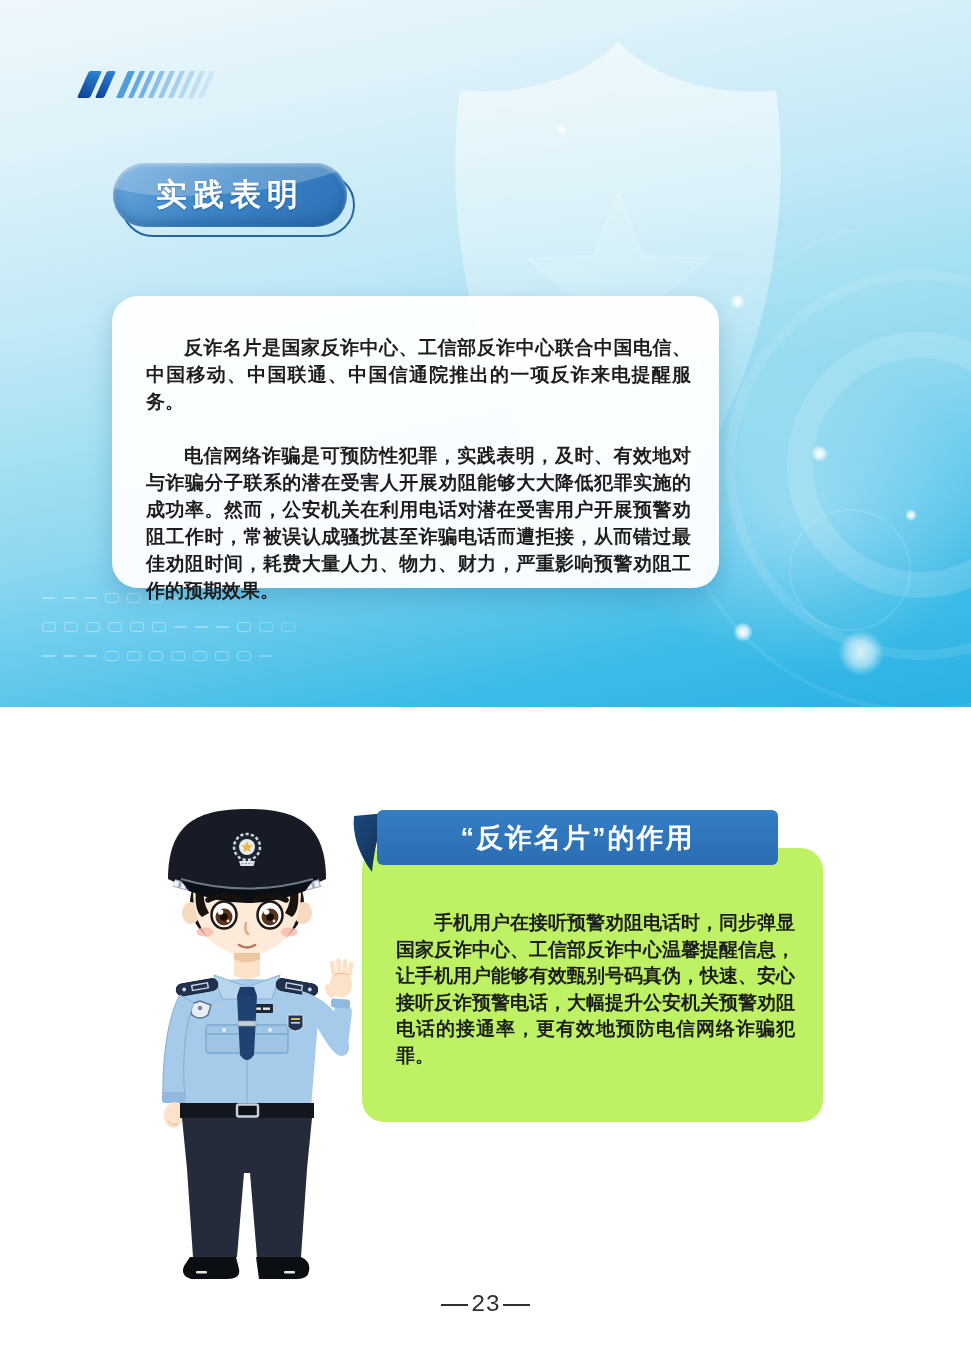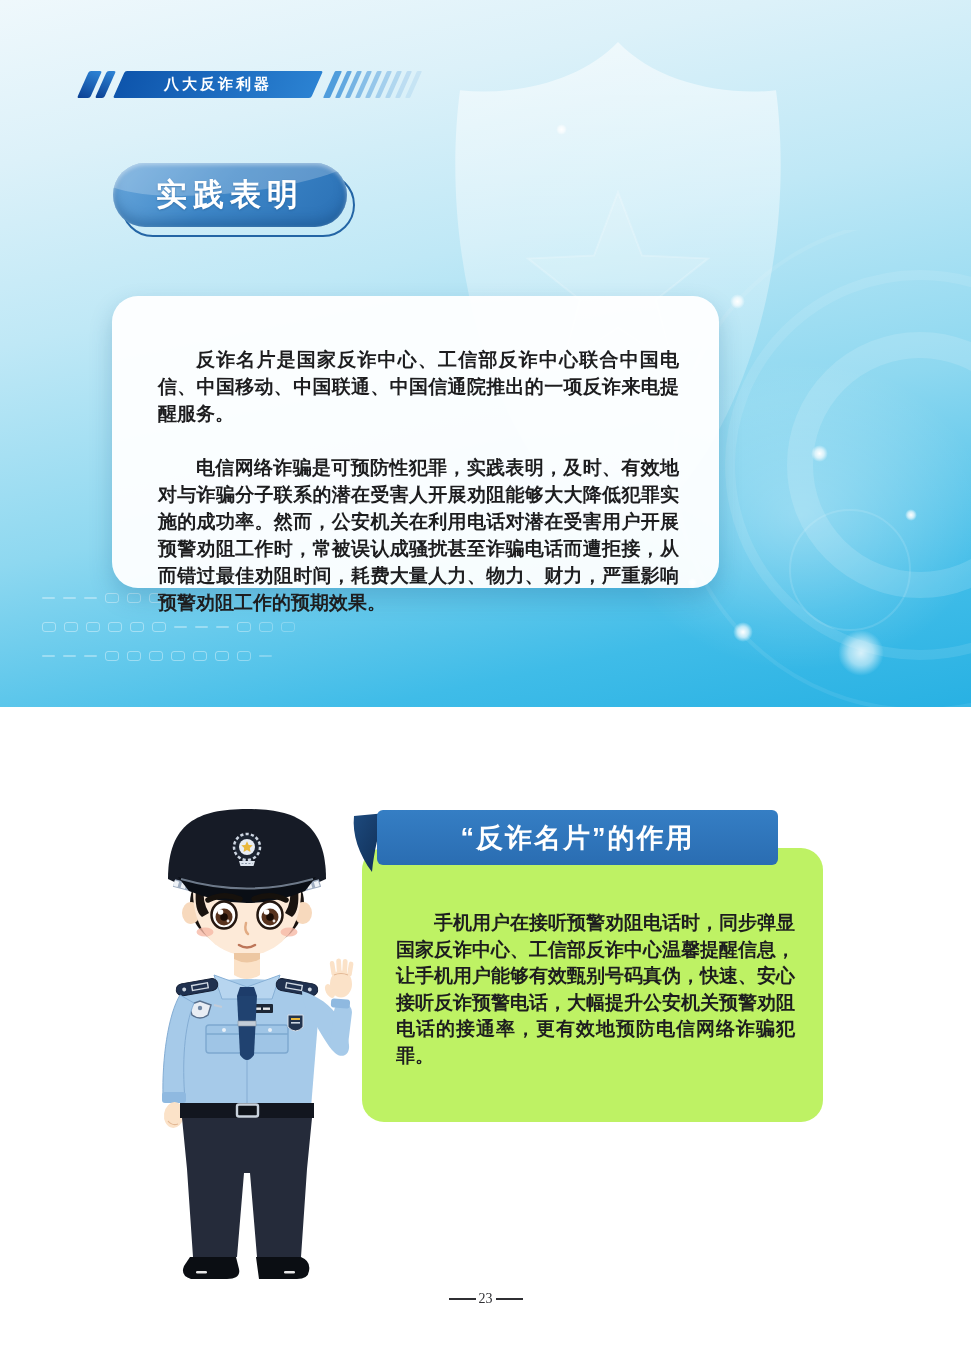--- a/index.html
+++ b/index.html
@@ -47,21 +47,21 @@
     box-shadow:inset 0 2px 4px rgba(255,255,255,.45),inset 0 -7px 12px rgba(16,66,115,.35);}
   .badge-body::after{content:"";position:absolute;left:-12px;top:-30px;width:265px;height:60px;
     background:rgba(255,255,255,.22);border-radius:50%;transform:rotate(-6deg);}
   .badge-label{position:absolute;inset:0;z-index:2;display:flex;align-items:center;justify-content:center;
     color:#fff;font-size:31px;font-weight:700;letter-spacing:6px;text-shadow:0 1px 2px rgba(20,70,120,.4);}
 
   
   .intro-card{position:absolute;left:112px;top:296px;width:607px;height:292px;box-sizing:border-box;
     background:rgba(255,255,255,.95);border-radius:26px;padding:38px 28px 0 34px;
     box-shadow:0 10px 22px rgba(25,90,140,.25);}
-  .intro-card p{margin:12px;font-size:19px;line-height:27px;color:#1d1d1f;font-weight:600;
+  .intro-card p{margin:0;font-size:19px;line-height:27px;color:#1d1d1f;font-weight:600;
     text-align:justify;text-indent:2em;}
   .intro-card p + p{margin-top:27px;}
 
   
   .function-panel{position:absolute;left:362px;top:848px;width:461px;height:274px;
     background:#bef264;border-radius:22px;}
   .function-text{position:absolute;left:34px;right:28px;top:62px;margin:0;
     font-size:19px;line-height:26.5px;color:#1d1d1f;font-weight:600;text-align:justify;text-indent:2em;}
   .function-badge{position:absolute;left:377px;top:810px;width:401px;height:55px;z-index:3;
     background:linear-gradient(180deg,#357ec4 0%,#2a6db2 100%);border-radius:6px;
@@ -69,21 +69,21 @@
     color:#fff;font-size:27px;font-weight:700;letter-spacing:2px;}
   .badge-fold{position:absolute;left:351px;top:812px;width:36px;height:62px;z-index:2;}
 
   
   .officer{position:absolute;left:118px;top:803px;width:240px;height:485px;z-index:5;}
 
   
   .page-number{position:absolute;left:0;right:0;top:1291px;display:flex;align-items:center;
     justify-content:center;color:#2f2f33;}
   .pn-dash{width:27px;height:2px;background:#2f2f33;}
-  .pn-num{font-family:Liberation Serif, serif;font-size:14px;padding:0 3px;}
+  .pn-num{font-family:Liberation Mono, monospace;font-size:24px;padding:0 3px;}
 </style>
 </head>
 <body>
 
 <div class="page">
 
   <div class="hero">
     <div class="hero-glow"></div>
 
     <svg class="shield-svg" viewBox="0 0 372 580" preserveAspectRatio="none">
@@ -147,24 +147,20 @@
         <span class="cu"></span>
           <span class="cu"></span>
           <span class="cu"></span>
           <span class="cd"></span>
       </div>
     </div>
 
     <div class="hb">
       <div class="hb-lead1"></div>
       <div class="hb-lead2"></div>
-      <div class="hb-main">
-        <div class="hb-bg"></div>
-        <div class="hb-label">八大反诈利器</div>
-      </div>
       <div class="hb-trail">
         <span style="opacity:.9;width:7px;"></span>
           <span style="opacity:.78;"></span>
         <span style="opacity:.66;"></span>
           <span style="opacity:.55;"></span>
         <span style="opacity:.45;"></span>
           <span style="opacity:.36;"></span>
         <span style="opacity:.28;"></span>
           <span style="opacity:.20;"></span>
           <span style="opacity:.13;"></span>

